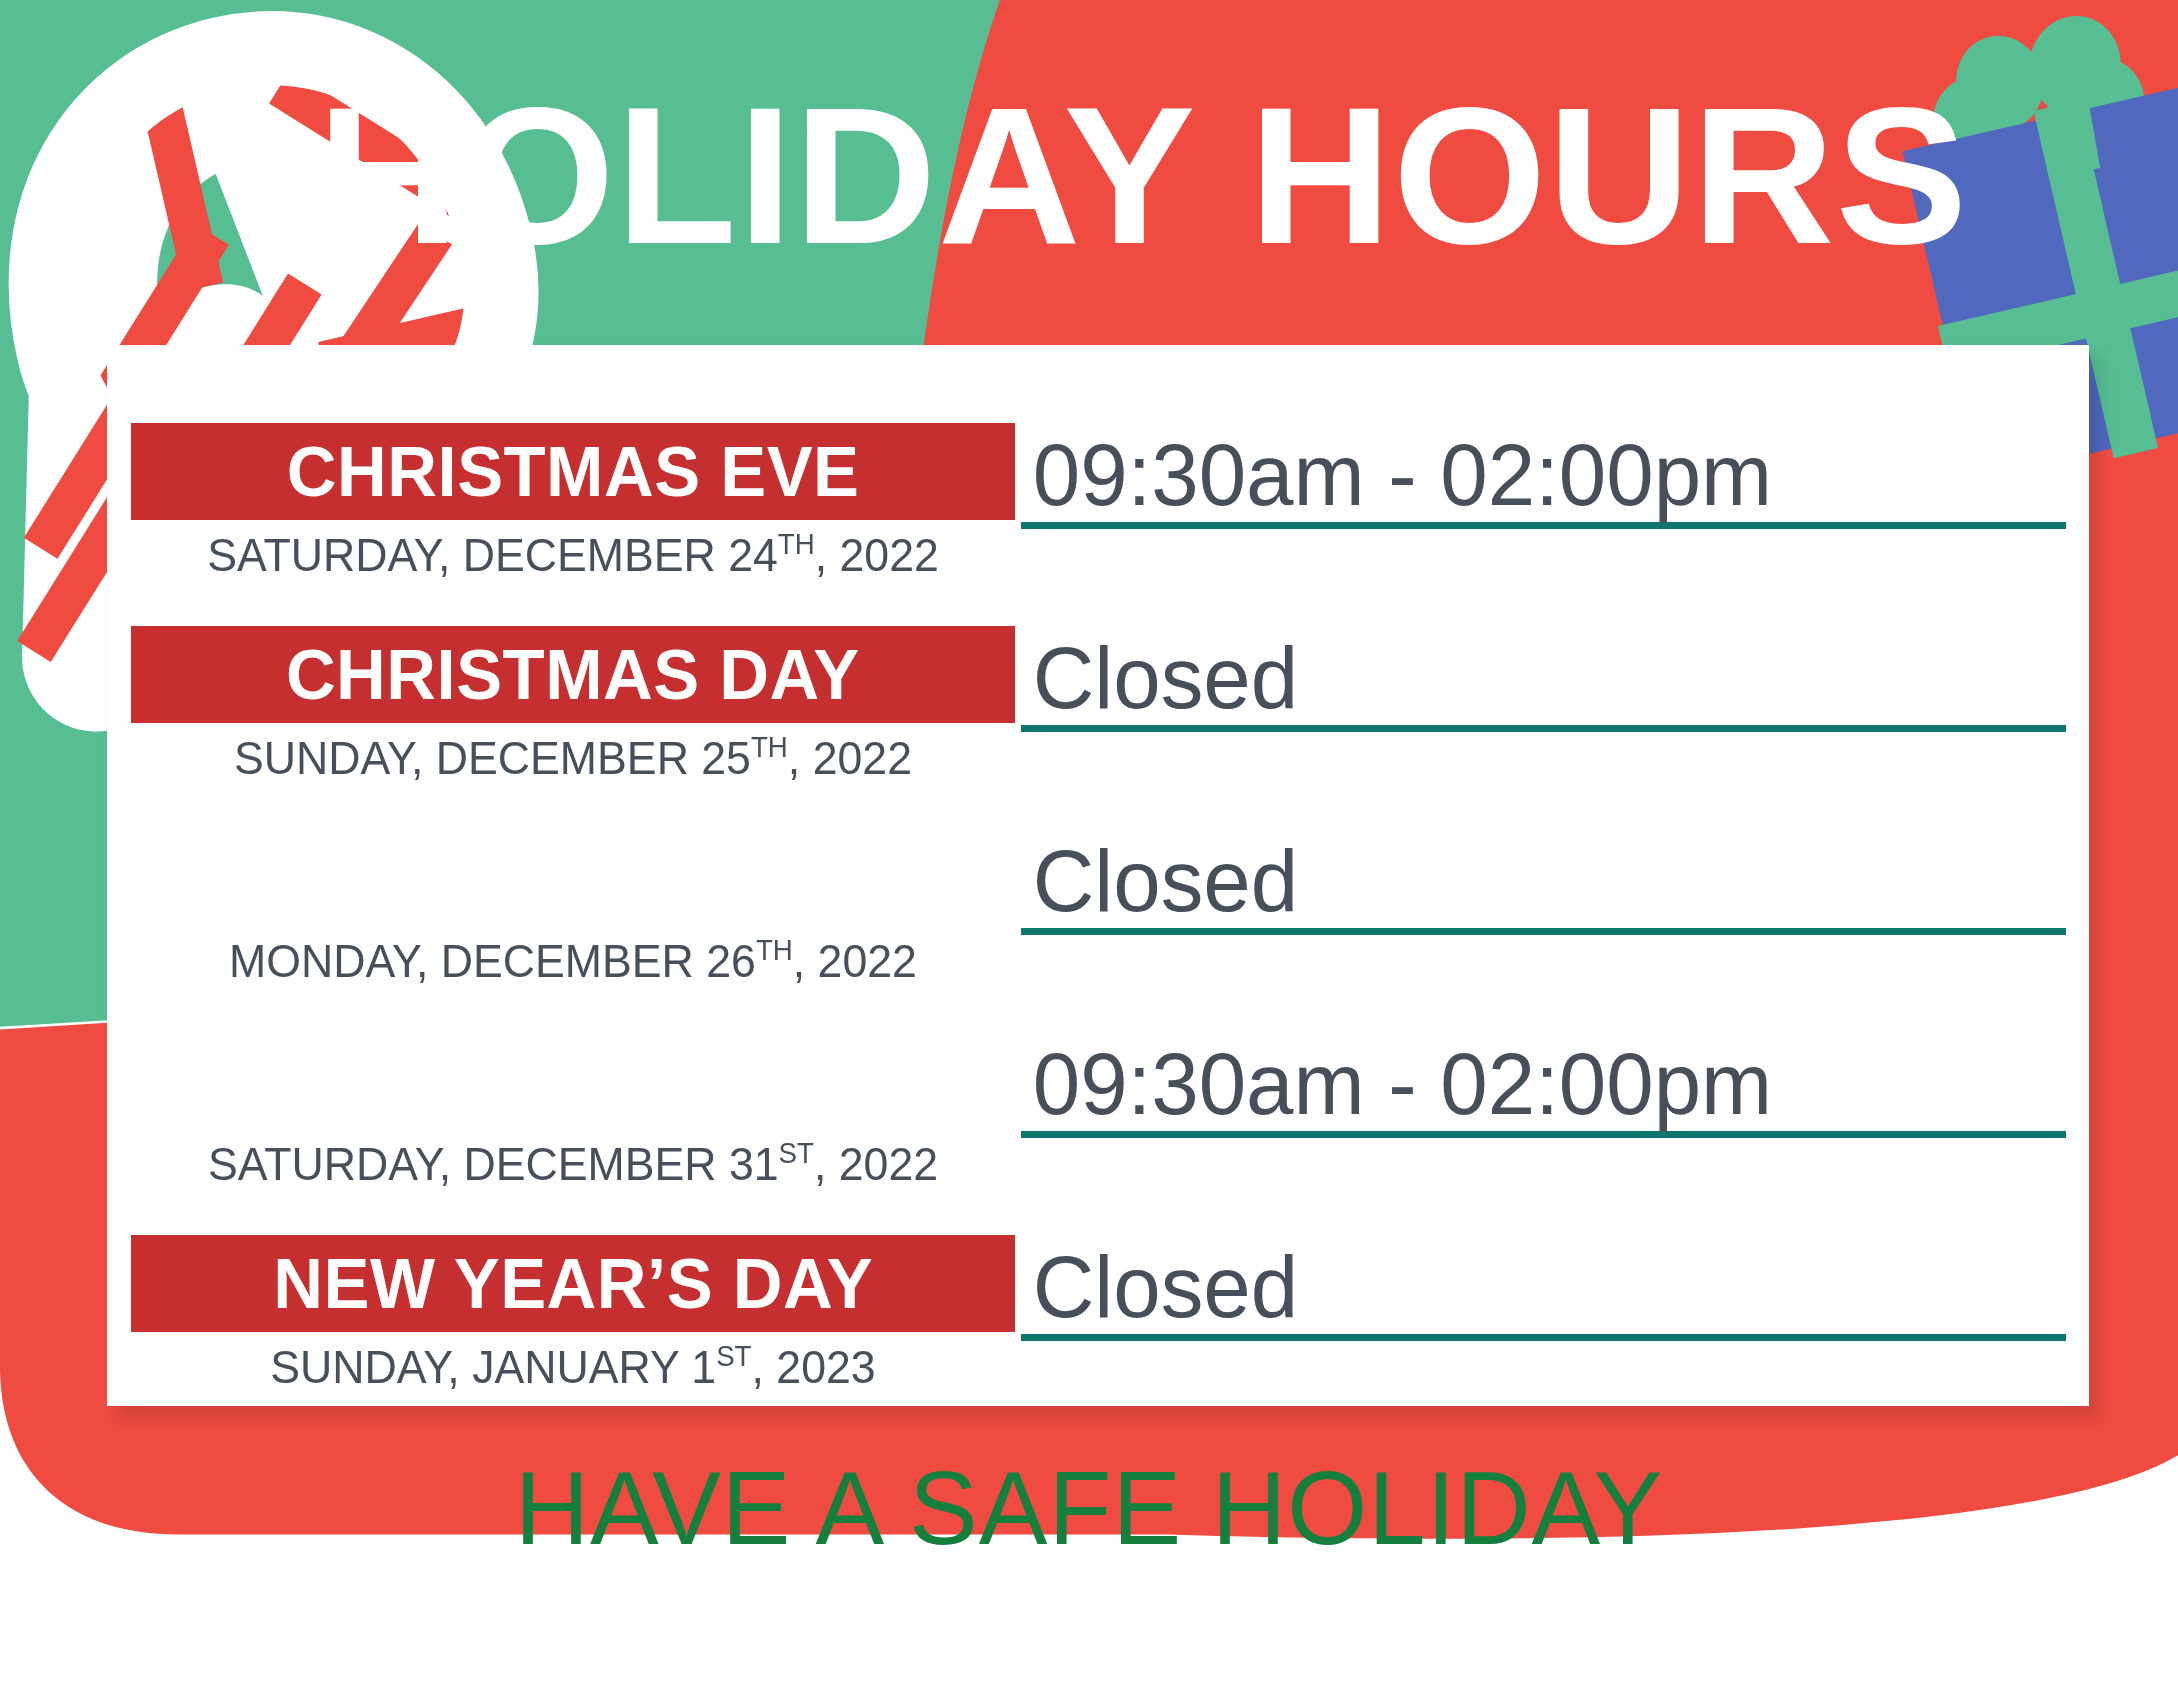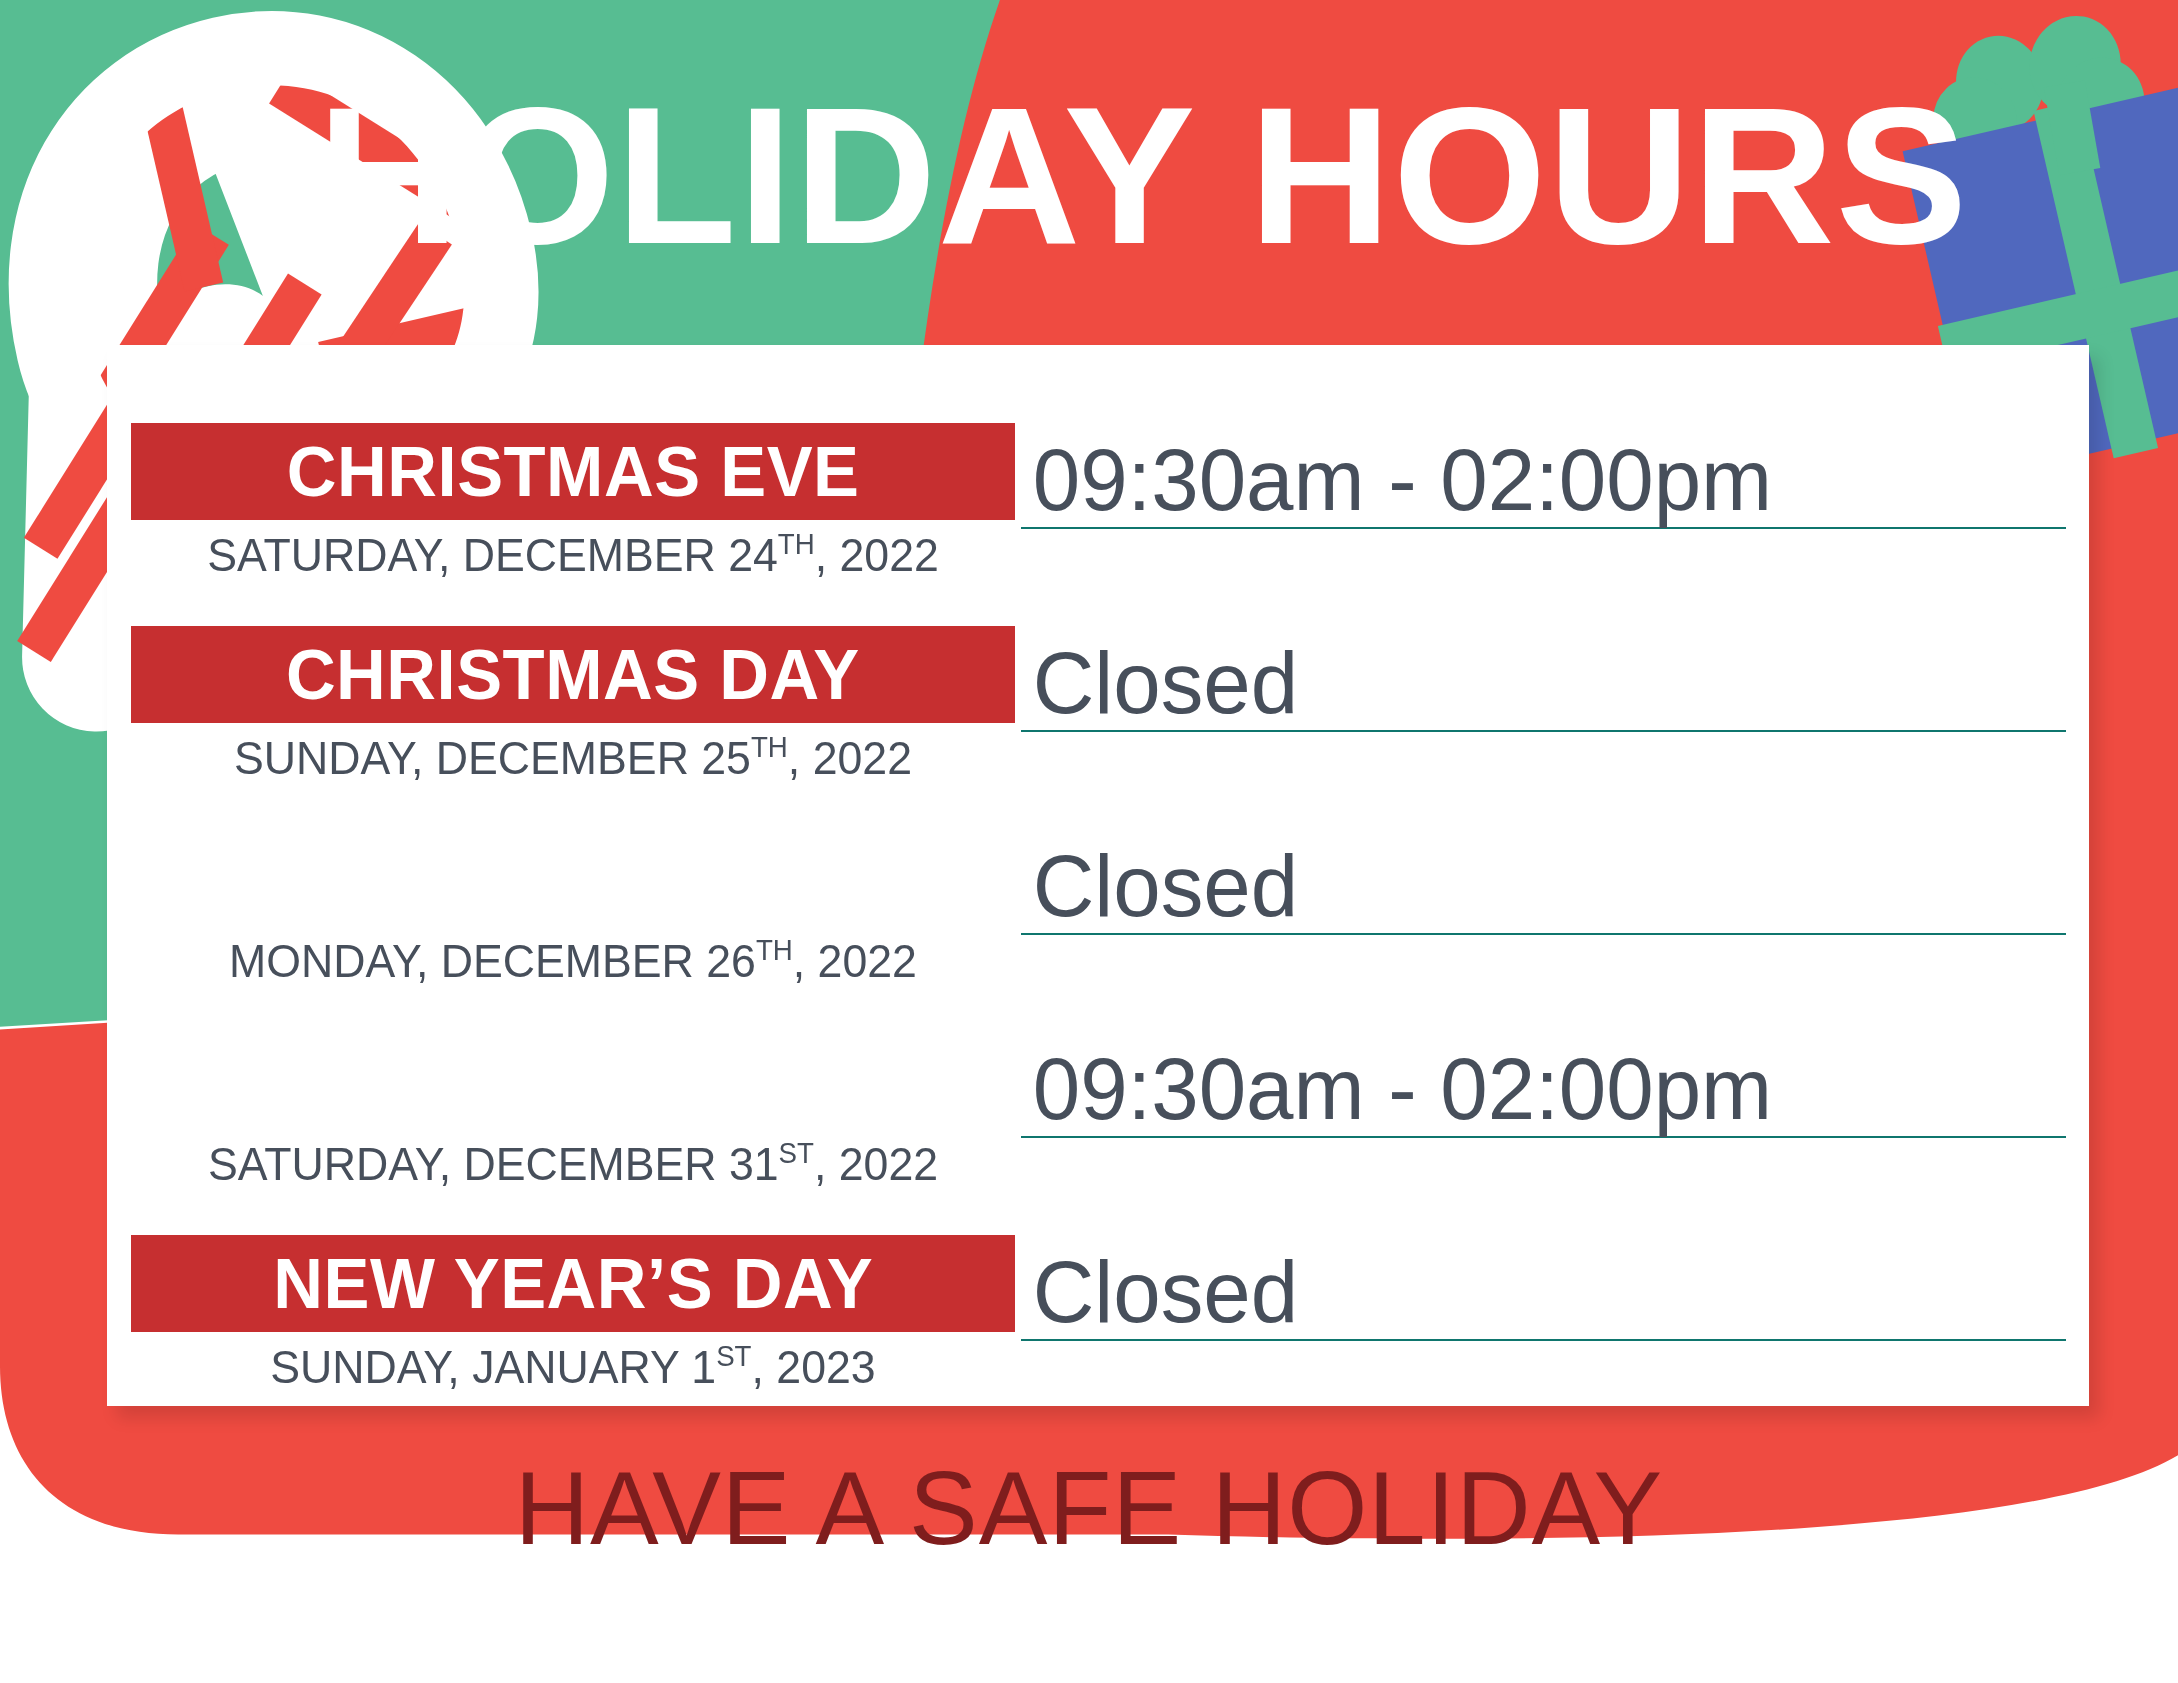--- a/index.html
+++ b/index.html
@@ -117,21 +117,21 @@
     line-height: 0;
   }
 
   
   .hours-cell {
     position: absolute;
     left: 914px;
     top: 40px;
     width: 1045px;
     height: 135px;
-    border-bottom: 2px solid #0f766e;
+    border-bottom: 7px solid #0f766e;
     box-sizing: border-box;
     display: flex;
     align-items: flex-end;
   }
   .hours-text {
     color: #474F5B;
     font-family: "Liberation Sans Narrow", "Liberation Sans", sans-serif;
     font-weight: normal;
     font-size: 87px;
     line-height: 95px;
@@ -141,21 +141,21 @@
     transform-origin: left bottom;
   }
 
   
   .footer-text {
     position: absolute;
     left: 0;
     top: 1453px;
     width: 2178px;
     text-align: center;
-    color: #7f1d1d;
+    color: #15803d;
     font-family: "Liberation Sans Narrow", "Liberation Sans", sans-serif;
     font-weight: normal;
     font-size: 103px;
     line-height: 111px;
     letter-spacing: 1px;
     white-space: nowrap;
     z-index: 6;
     transform: scaleX(1.0);
   }
 </style>

